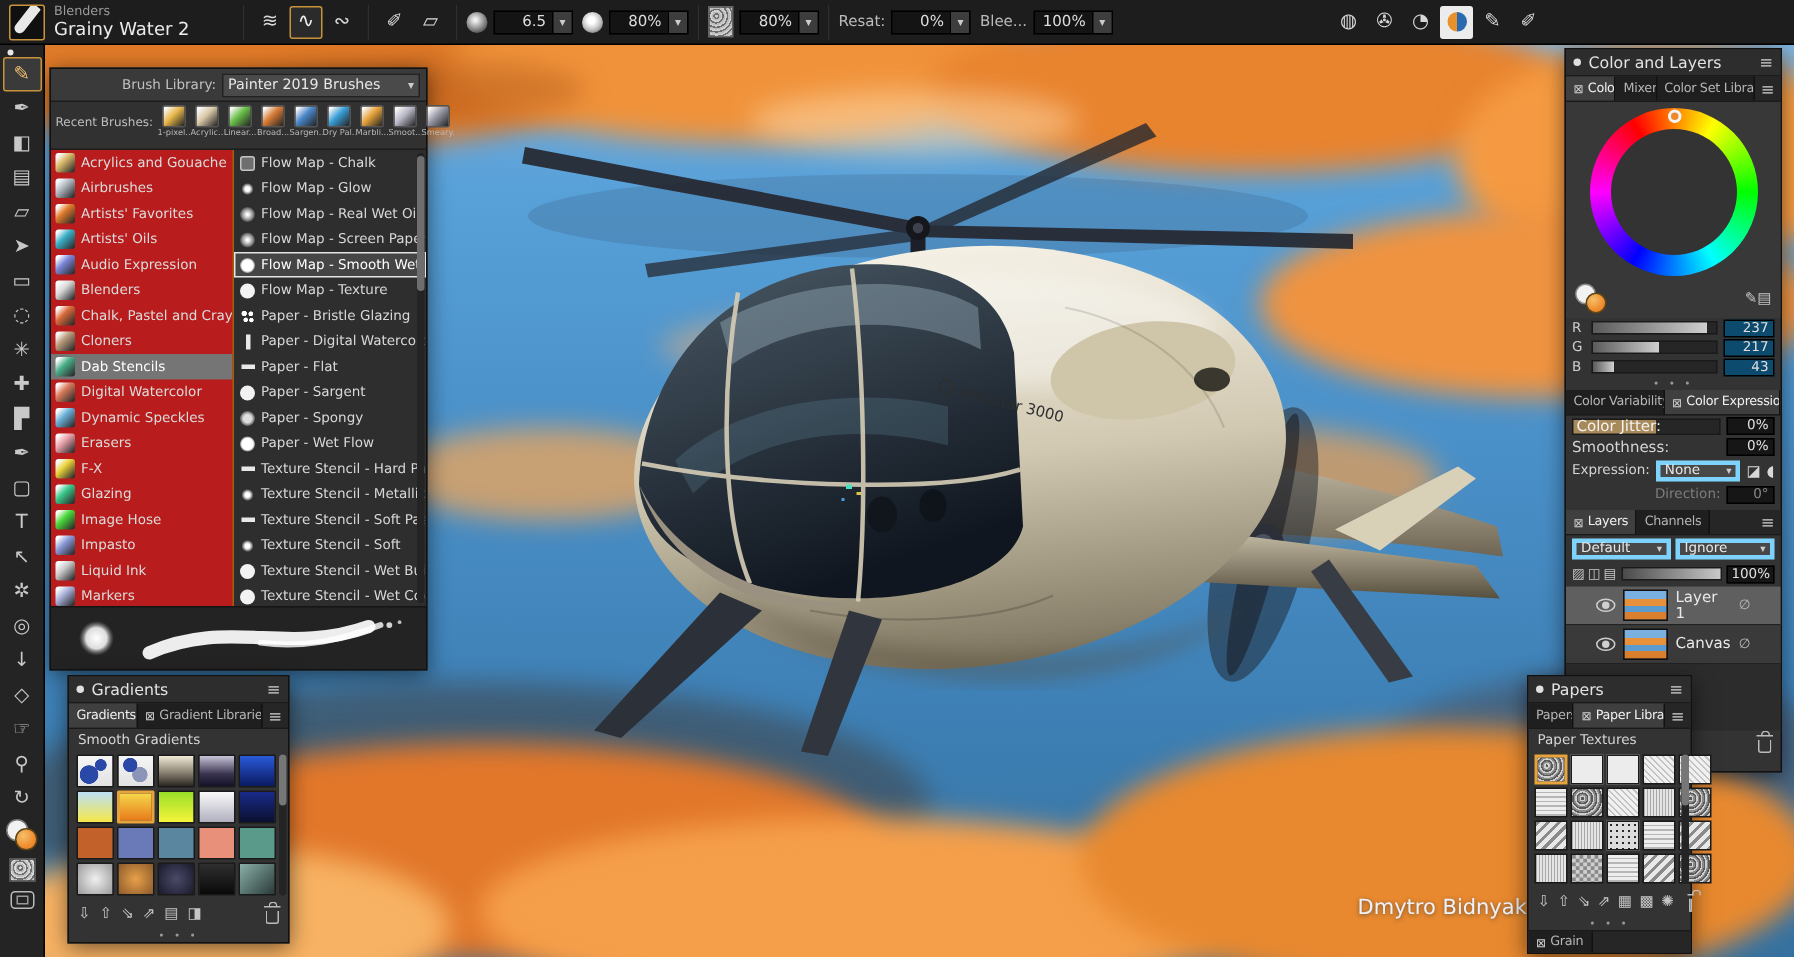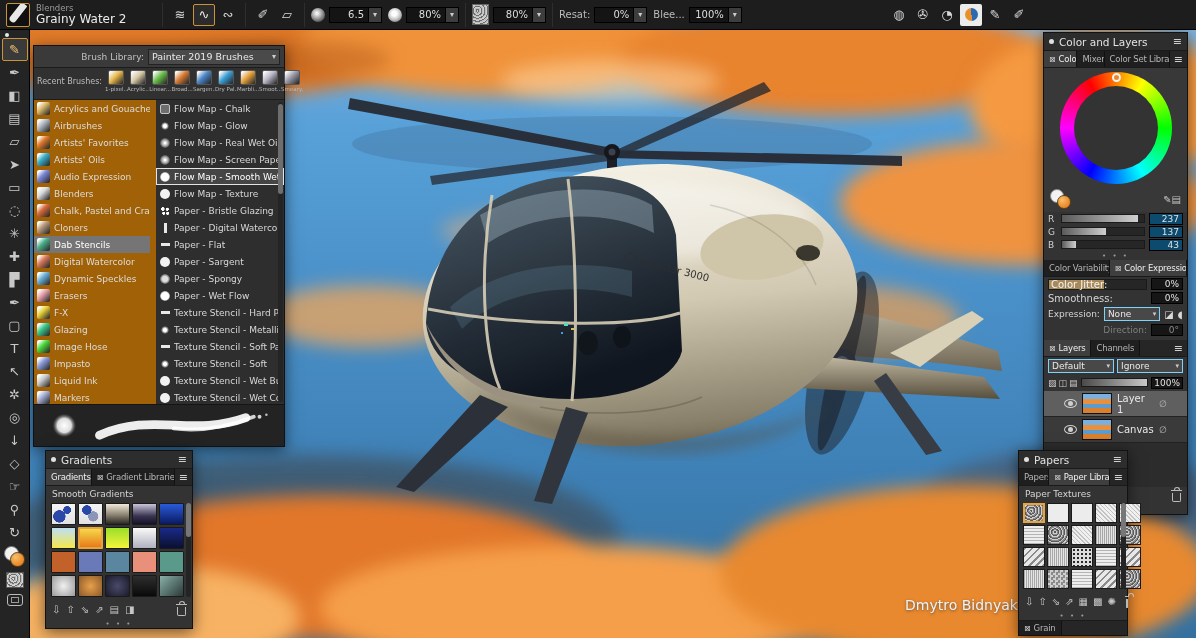--- a/index.html
+++ b/index.html
@@ -82,21 +82,21 @@
   .bl-select .v{flex:1;font-size:9.5px;color:#e8e8e8;white-space:nowrap;overflow:hidden}
   .bl-select .dd{font-size:8px;color:#ccc}
   .recent{height:32px;display:flex;align-items:flex-start;gap:2px;padding:2px 3px;background:#313131;border-bottom:1px solid #1c1c1c}
   .recent-label{font-size:8px;color:#bdbdbd;margin:7px 2px 0 0;white-space:nowrap}
   .ritem{width:20px;display:flex;flex-direction:column;align-items:center;gap:1px}
   .ricon{width:16px;height:15px;border-radius:2px;border:1px solid #555;
          background:linear-gradient(135deg,#f8f8f8 10%,var(--c,#999) 45%,#222 100%)}
   .rlabel{font-size:5.5px;color:#b8b8b8;white-space:nowrap;overflow:hidden;max-width:22px}
   .bl-body{flex:1;display:flex;min-height:0}
   .bl-col{overflow:hidden;position:relative}
-  .bl-col.cats{width:122px;border-right:6px solid #a16207;background:#a16207}
+  .bl-col.cats{width:122px;border-right:1px solid #a16207;background:#b91c1c}
   .bl-col.vars{flex:1;background:#2e2e2e}
   .brow{height:17px;display:flex;align-items:center;gap:4px;padding:0 3px;white-space:nowrap;overflow:hidden}
   .brow .blabel{font-size:9px;color:#dcdcdc}
   .brow.selected{background:#757575}
   .brow.selected .blabel{color:#fff}
   .cicon{flex:none;width:13px;height:13px;border-radius:2px;background:linear-gradient(135deg,#fff 12%,var(--c,#999) 42%,#2a2a2a 95%)}
   .vrow{height:17px;display:flex;align-items:center;gap:4px;padding:0 3px;white-space:nowrap;overflow:hidden;border:1px solid transparent}
   .vrow .blabel{font-size:9px;color:#d8d8d8}
   .vrow.selected{background:#454545;border-color:#e4e4e4}
   .vrow.selected .blabel{color:#fff}
@@ -148,21 +148,21 @@
   .rgbfill{height:100%;background:linear-gradient(90deg,#5a5a5a,#cfcfcf)}
   .rgbval{width:34px;height:12px;background:#0c4a6e;border:1px solid #000;font-size:9px;color:#e0e0e0;text-align:right;padding:0 3px;line-height:11px}
   .cvrow{height:14px;display:flex;align-items:center;gap:4px;padding:0 4px}
   .cvrow .lab{font-size:10px;color:#d5d5d5;white-space:nowrap}
   .jittertrack{flex:1;height:11px;background:#262626;border:1px solid #1a1a1a;position:relative;display:flex;align-items:center}
   .jitterfill{position:absolute;left:0;top:0;bottom:0;background:#a8895a}
   .jittertrack .lab{position:relative;z-index:1;padding-left:2px;color:#f2f2f2}
   .cvval{width:32px;height:12px;background:#161616;border:1px solid #000;font-size:9px;color:#e0e0e0;text-align:right;padding:0 3px;line-height:11px;flex:none}
   .exprow{height:18px;display:flex;align-items:center;gap:4px;padding:0 4px}
   .exprow .lab{font-size:9px;color:#d5d5d5;margin-left:auto}
-  .sel{display:flex;align-items:center;height:14px;background:#484848;border:1px solid #7dd3fc;padding:0 3px;gap:3px}
+  .sel{display:flex;align-items:center;height:14px;background:#484848;border:3px solid #7dd3fc;padding:0 3px;gap:3px}
   .sel .v{font-size:9px;color:#e8e8e8;white-space:nowrap;overflow:hidden;flex:1}
   .sel .dd{font-size:7px;color:#ccc}
   .expsel{width:62px}
   .expic{font-size:10px;color:#d8d8d8}
   .dirrow{height:14px;display:flex;align-items:center;gap:4px;padding:0 4px}
   .dirrow .lab{font-size:9px;color:#7e7e7e;margin-left:auto}
   .dirrow .cvval{color:#8a8a8a}
   .lay-ctl{height:17px;display:flex;align-items:center;gap:3px;padding:0 4px;background:#333}
   .lay-ctl .sel{flex:1}
   .oprow{height:17px;display:flex;align-items:center;gap:3px;padding:0 4px;background:#333}
@@ -791,21 +791,21 @@
       <div class="rgbtrack">
           <div class="rgbfill" style="width:93%"></div>
         </div>
       <div class="rgbval">237</div>
     </div>
     <div class="rgbrow">
       <span class="lab">G</span>
       <div class="rgbtrack">
           <div class="rgbfill" style="width:54%"></div>
         </div>
-      <div class="rgbval">137</div>
+      <div class="rgbval">217</div>
     </div>
     <div class="rgbrow">
       <span class="lab">B</span>
       <div class="rgbtrack">
           <div class="rgbfill" style="width:17%"></div>
         </div>
       <div class="rgbval">43</div>
     </div>
     <div class="dots">• • •</div>
     <div class="tabs">

